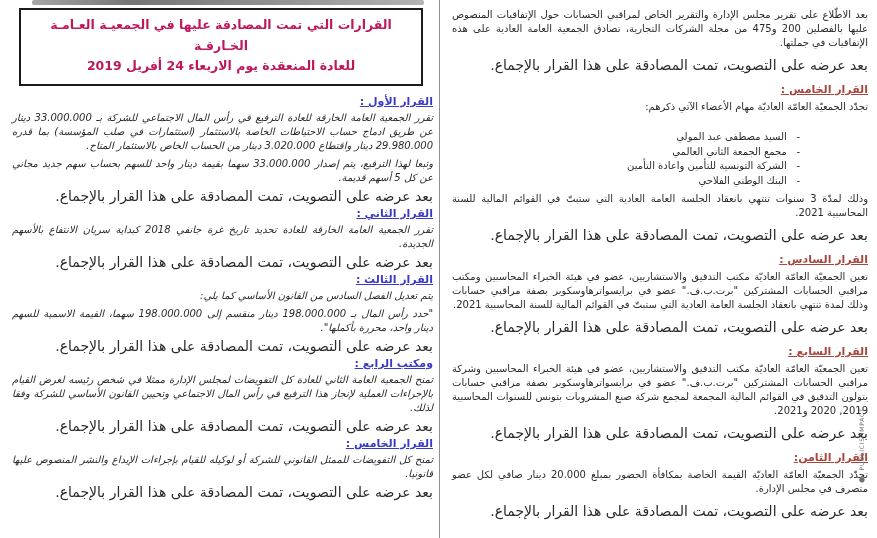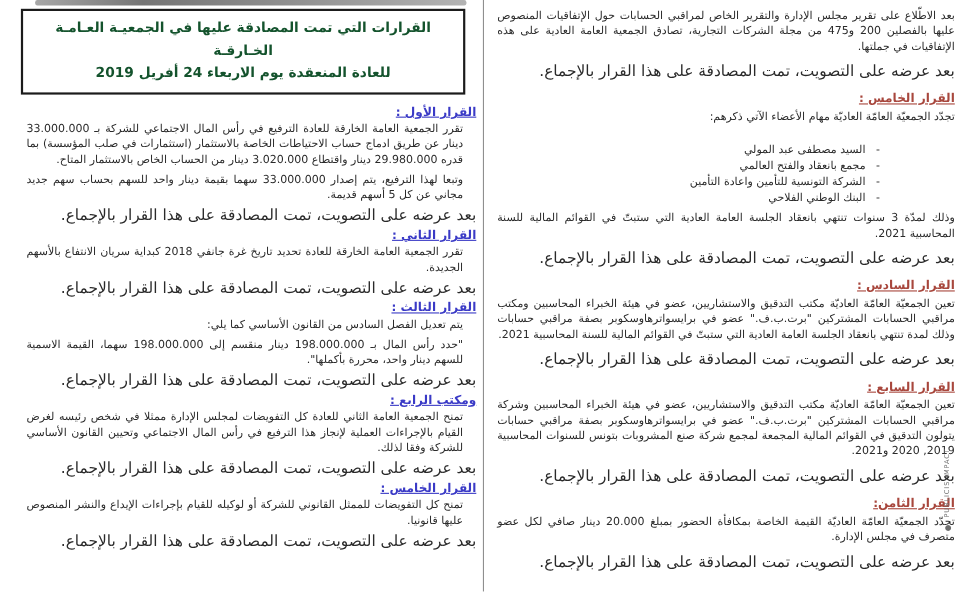--- a/index.html
+++ b/index.html
@@ -10,27 +10,27 @@
   .scan-smudge{
     position:absolute;top:0;left:32px;width:392px;height:5px;opacity:.75;border-radius:2px;
     background:linear-gradient(90deg,#8a8a8a,#474747 25%,#6b6b6b 60%,#9a9a9a);
   }
   .column{position:absolute;top:4px;}
   .col-left{left:12px;width:421px;}
   .col-right{left:452px;width:416px;}
   .divider{position:absolute;left:439px;top:0;width:1px;height:538px;background:#8f8f8f;}
   .title-box{
     border:2px solid #1b1b1b;margin:4px 10px 9px 7px;padding:5px 4px 7px;
-    text-align:center;font-weight:bold;color:#14532d;font-size:12.5px;line-height:1.65;
+    text-align:center;font-weight:bold;color:#be185d;font-size:12.5px;line-height:1.65;
   }
   .block-heading{font-weight:bold;text-decoration:underline;font-size:11px;}
   .col-left .block-heading{color:var(--left-heading,#3a3ac6);margin:3px 0 3px;}
   .col-right .block-heading{color:var(--right-heading,#a8473d);margin:0 0 4px;}
   .block-para{font-size:10px;line-height:14px;text-align:justify;}
-  .col-left .block-para{margin:0 12px 4px;}
+  .col-left .block-para{margin:0 0 4px;font-style:italic;}
   .col-right .block-para{margin:4px 0 8px;}
   .block-vote{font-size:14px;line-height:14px;}
   .col-left .block-vote{margin:0 0 4px;}
   .col-right .block-vote{margin:0 0 11px;}
   .block-list{margin:16px 68px 4px 0;}
   .list-item{font-size:10px;line-height:14.5px;}
   .list-item::before{content:"-\00a0\00a0\00a0";}
   .watermark{
     position:absolute;left:858px;top:388px;height:96px;
     writing-mode:vertical-rl;transform:rotate(180deg);direction:ltr;
@@ -74,21 +74,21 @@
   <div class="divider"></div>
 
   <div class="column col-right">
     <div id="right-blocks">
         <div class="block-para">بعد الاطّلاع على تقرير مجلس الإدارة والتقرير الخاص لمراقبي الحسابات حول الإتفاقيات المنصوص عليها بالفصلين 200 و475 من مجلة الشركات التجارية، تصادق الجمعية العامة العادية على هذه الإتفاقيات في جملتها.</div>
         <div class="block-vote">بعد عرضه على التصويت، تمت المصادقة على هذا القرار بالإجماع.</div>
         <div class="block-heading">القرار الخامس :</div>
         <div class="block-para">تجدّد الجمعيّة العامّة العاديّة مهام الأعضاء الآتي ذكرهم:</div>
         <div class="block-list">
           <div class="list-item">السيد مصطفى عبد المولي</div>
-          <div class="list-item">مجمع بانعقاد والفتح العالمي</div>
+          <div class="list-item">مجمع الجمعة الثاني العالمي</div>
           <div class="list-item">الشركة التونسية للتأمين واعادة التأمين</div>
           <div class="list-item">البنك الوطني الفلاحي</div>
         </div>
         <div class="block-para">وذلك لمدّة 3 سنوات تنتهي بانعقاد الجلسة العامة العادية التي ستبتّ في القوائم المالية للسنة المحاسبية 2021.</div>
         <div class="block-vote">بعد عرضه على التصويت، تمت المصادقة على هذا القرار بالإجماع.</div>
         <div class="block-heading">القرار السادس :</div>
         <div class="block-para">تعين الجمعيّة العامّة العاديّة مكتب التدقيق والاستشاريين، عضو في هيئة الخبراء المحاسبين ومكتب مراقبي الحسابات المشتركين "برت.ب.ف." عضو في برايسواترهاوسكوبر بصفة مراقبي حسابات وذلك لمدة تنتهي بانعقاد الجلسة العامة العادية التي ستبتّ في القوائم المالية للسنة المحاسبية 2021.</div>
         <div class="block-vote">بعد عرضه على التصويت، تمت المصادقة على هذا القرار بالإجماع.</div>
         <div class="block-heading">القرار السابع :</div>
         <div class="block-para">تعين الجمعيّة العامّة العاديّة مكتب التدقيق والاستشاريين، عضو في هيئة الخبراء المحاسبين وشركة مراقبي الحسابات المشتركين "برت.ب.ف." عضو في برايسواترهاوسكوبر بصفة مراقبي حسابات يتولون التدقيق في القوائم المالية المجمعة لمجمع شركة صنع المشروبات بتونس للسنوات المحاسبية 2019, 2020 و2021.</div>

